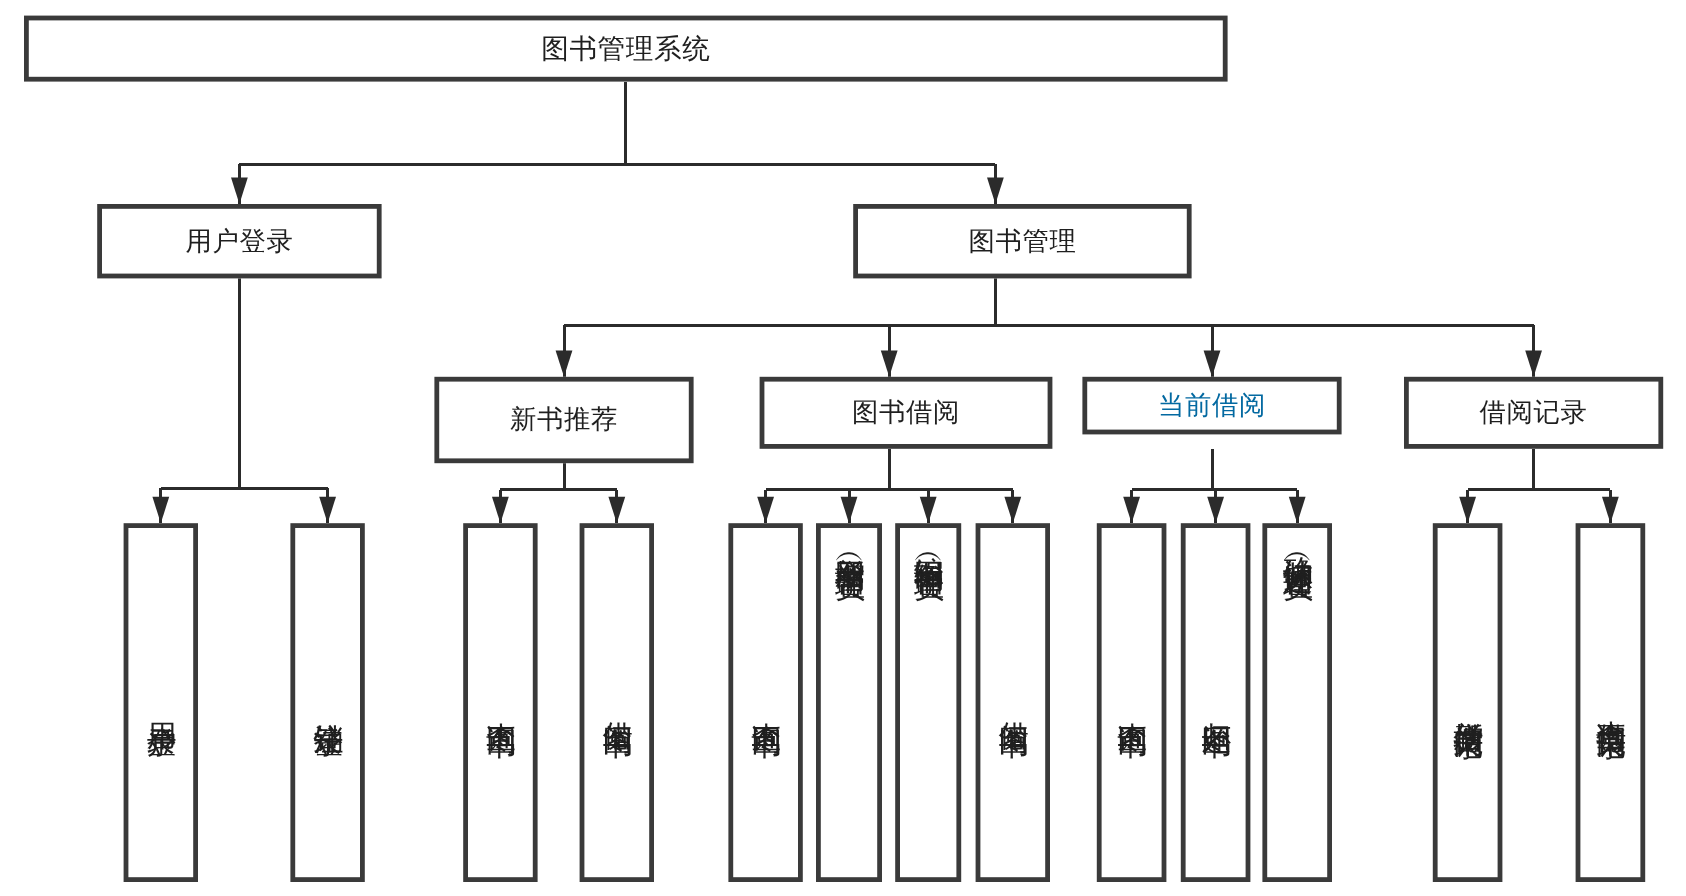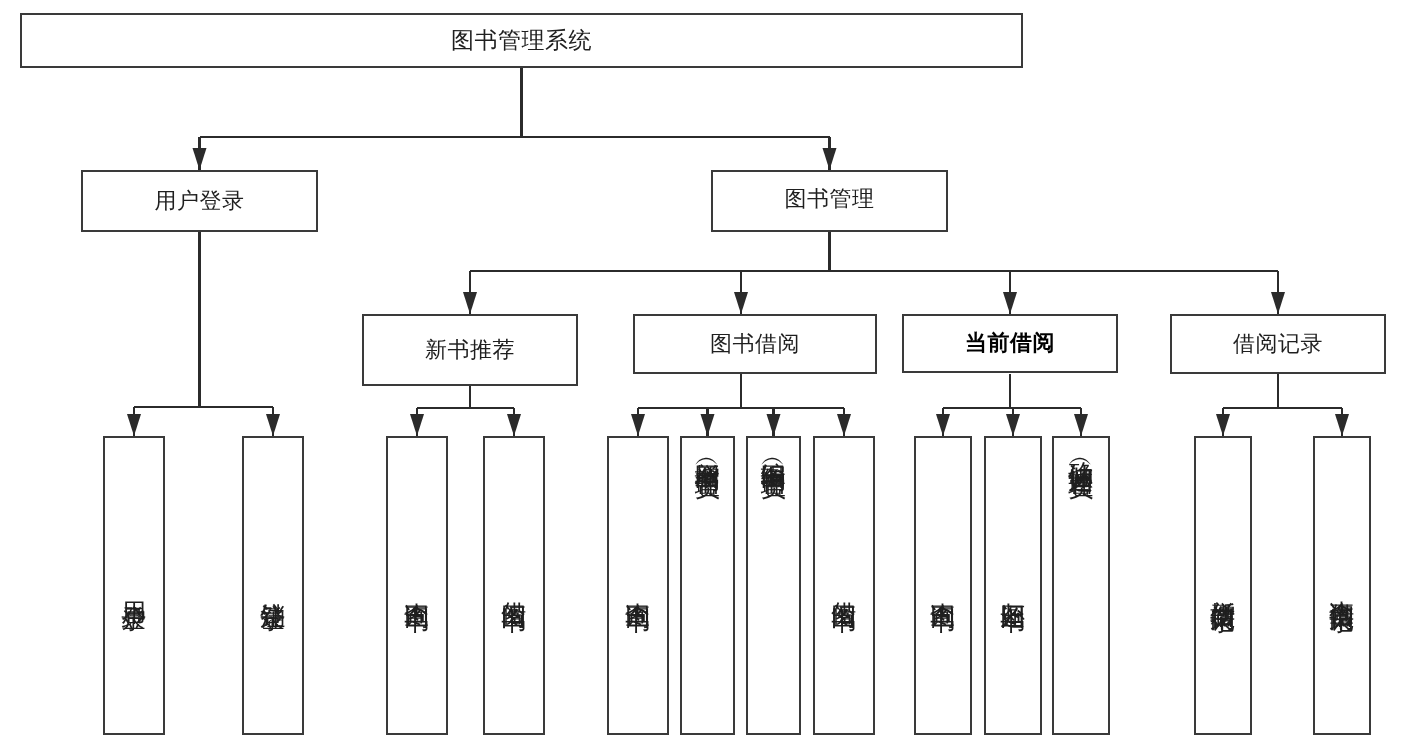--- a/index.html
+++ b/index.html
@@ -22,21 +22,21 @@
     position: absolute;
     left: 0;
     top: 0;
     width: 1405px;
     height: 747px;
     pointer-events: none;
   }
   .node {
     position: absolute;
     box-sizing: border-box;
-    border: 2px solid #a16207;
+    border: 4px solid #a16207;
     background: #ffffff;
     display: flex;
     align-items: center;
     justify-content: center;
     text-align: left;
     color: #1f1f1f;
     letter-spacing: 0.5px;
   }
   
   .node.h {
@@ -129,30 +129,30 @@
       <polygon points="1335,414 1349,414 1342,436" fill="#2b2b2b"></polygon>
     </svg>
 
   <div id="nodes-layer">
       <div class="node h root" style="left: 20px; top: 13px; width: 1003px; height: 55px; border-color: rgb(58, 58, 58); background: rgb(255, 255, 255); color: rgb(31, 31, 31);">
         <span>图书管理系统</span>
       </div>
       <div class="node h" style="left: 81px; top: 170px; width: 237px; height: 62px; border-color: rgb(58, 58, 58); background: rgb(255, 255, 255); color: rgb(31, 31, 31);">
         <span>用户登录</span>
       </div>
-      <div class="node h" style="left: 711px; top: 170px; width: 237px; height: 62px; border-color: rgb(58, 58, 58); background: rgb(255, 255, 255); color: rgb(31, 31, 31); font-family: Liberation Mono, monospace;">
+      <div class="node h" style="left: 711px; top: 170px; width: 282px; height: 62px; border-color: rgb(58, 58, 58); background: rgb(255, 255, 255); color: rgb(31, 31, 31);">
         <span>图书管理</span>
       </div>
       <div class="node h" style="left: 362px; top: 314px; width: 216px; height: 72px; border-color: rgb(58, 58, 58); background: rgb(255, 255, 255); color: rgb(31, 31, 31);">
         <span>新书推荐</span>
       </div>
       <div class="node h" style="left: 633px; top: 314px; width: 244px; height: 60px; border-color: rgb(58, 58, 58); background: rgb(255, 255, 255); color: rgb(31, 31, 31);">
         <span>图书借阅</span>
       </div>
-      <div class="node h" style="left: 902px; top: 314px; width: 216px; height: 59px; border-color: rgb(58, 58, 58); background: rgb(255, 255, 255); color: #000000; font-weight: bold;">
+      <div class="node h" style="left: 902px; top: 314px; width: 216px; height: 48px; border-color: rgb(58, 58, 58); background: rgb(255, 255, 255); color: #0369a1;">
         <span>当前借阅</span>
       </div>
       <div class="node h" style="left: 1170px; top: 314px; width: 216px; height: 60px; border-color: rgb(58, 58, 58); background: rgb(255, 255, 255); color: rgb(31, 31, 31);">
         <span>借阅记录</span>
       </div>
       <div class="node v" style="left: 103px; top: 436px; width: 62px; height: 299px; border-color: rgb(58, 58, 58); background: rgb(255, 255, 255); color: rgb(31, 31, 31);">
         <span>用户登录</span>
       </div>
       <div class="node v" style="left: 242px; top: 436px; width: 62px; height: 299px; border-color: rgb(58, 58, 58); background: rgb(255, 255, 255); color: rgb(31, 31, 31);">
         <span>注销登录</span>

